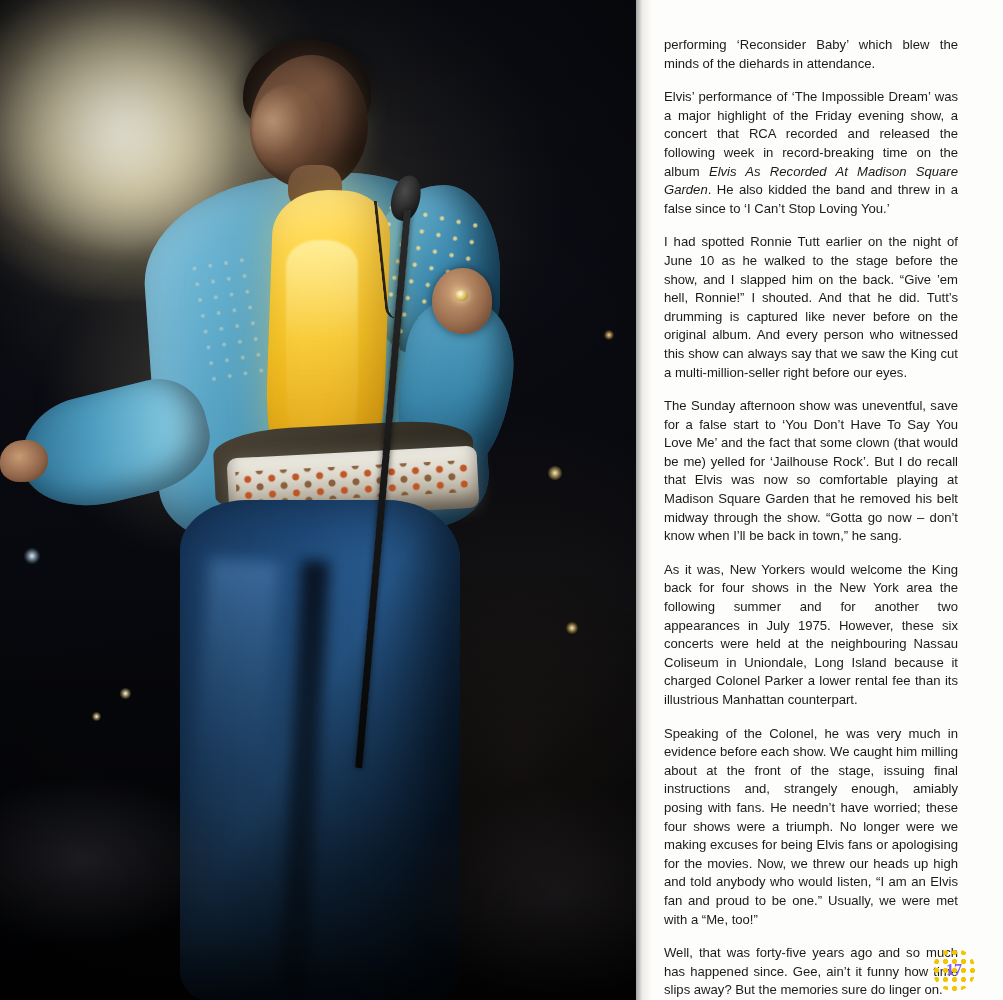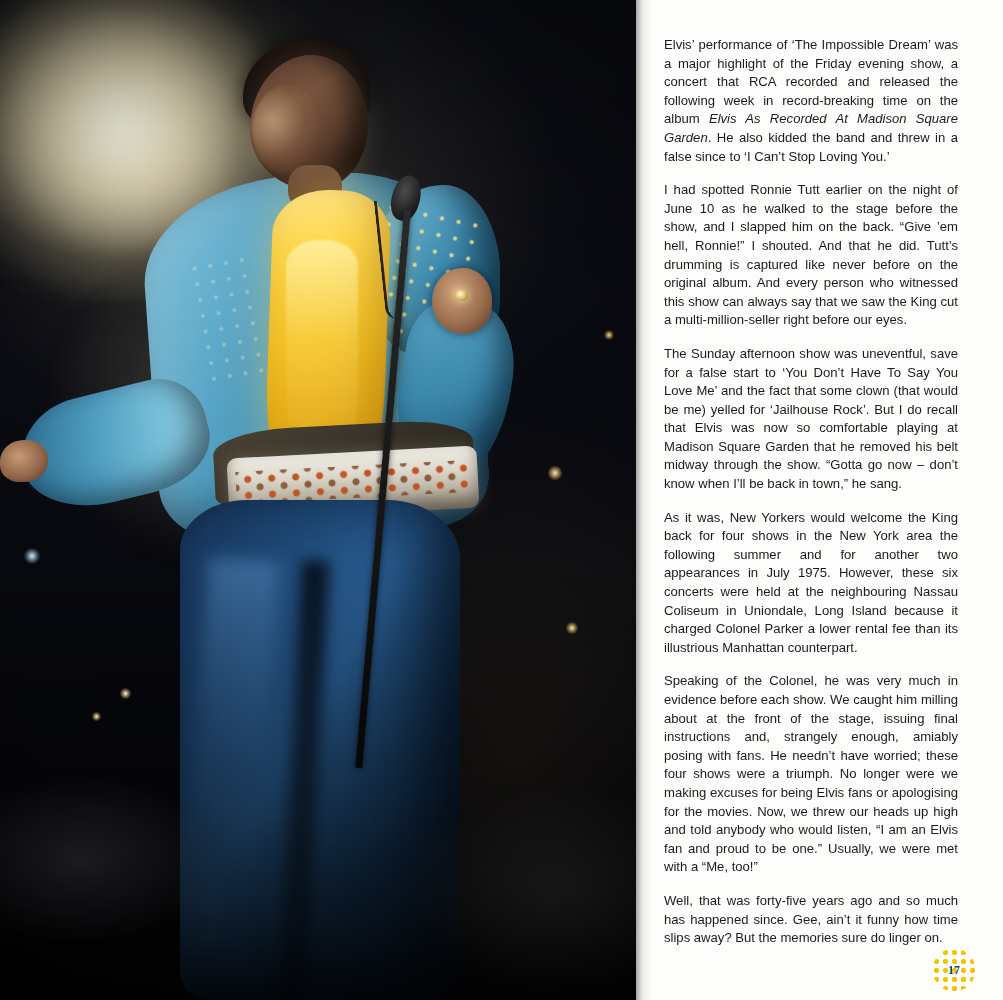--- a/index.html
+++ b/index.html
@@ -334,23 +334,23 @@
     mask-image: radial-gradient(circle at 50% 50%, #000 0 21px, rgba(0,0,0,0) 22px);
   }
   .page-badge .num {
     position: absolute;
     left: 0; top: 0;
     width: 44px; height: 44px;
     display: flex;
     align-items: center;
     justify-content: center;
     font-family: "Liberation Serif", serif;
-    font-size: 12px;
+    font-size: 16px;
     font-weight: bold;
-    color: #0c4a6e;
+    color: #8b5cf6;
   }
 
   .page-edge {
     position: absolute;
     left: 636px; top: 0;
     width: 16px; height: 1000px;
     background: linear-gradient(90deg, rgba(0,0,0,0.35) 0%, rgba(120,110,100,0.12) 40%, rgba(255,255,255,0) 100%);
   }
 </style>
 </head>
@@ -399,20 +399,21 @@
     <div class="bokeh" style="left:566px;top:622px;width:12px;height:12px;background:radial-gradient(circle,#ffe7a0 0%,rgba(255,195,80,0.2) 60%,rgba(0,0,0,0) 100%);"></div>
     <div class="bokeh" style="left:604px;top:330px;width:10px;height:10px;background:radial-gradient(circle,#ffd98c 0%,rgba(220,150,60,0.2) 60%,rgba(0,0,0,0) 100%);"></div>
     <div class="bokeh" style="left:24px;top:548px;width:16px;height:16px;background:radial-gradient(circle,#cfe6f5 0%,rgba(120,170,210,0.18) 60%,rgba(0,0,0,0) 100%);"></div>
 
     <div class="layer vignette"></div>
   </div>
 
   <div class="page-edge"></div>
 
   <div id="text-col">
+    <p>performing ‘Reconsider Baby’ which blew the minds of the diehards in attendance.</p>
 
     <p><span>Elvis’ performance of ‘The Impossible Dream’ was a major highlight of the Friday evening show, a concert that RCA recorded and released the following week in record-breaking time on the album </span><span class="italic">Elvis As Recorded At Madison Square Garden</span><span>. He also kidded the band and threw in a false since to ‘I Can’t Stop Loving You.’</span></p>
 
     <p>I had spotted Ronnie Tutt earlier on the night of June 10 as he walked to the stage before the show, and I slapped him on the back. “Give ’em hell, Ronnie!” I shouted. And that he did. Tutt’s drumming is captured like never before on the original album. And every person who witnessed this show can always say that we saw the King cut a multi-million-seller right before our eyes.</p>
     <p>The Sunday afternoon show was uneventful, save for a false start to ‘You Don’t Have To Say You Love Me’ and the fact that some clown (that would be me) yelled for ‘Jailhouse Rock’. But I do recall that Elvis was now so comfortable playing at Madison Square Garden that he removed his belt midway through the show. “Gotta go now – don’t know when I’ll be back in town,” he sang.</p>
     <p>As it was, New Yorkers would welcome the King back for four shows in the New York area the following summer and for another two appearances in July 1975. However, these six concerts were held at the neighbouring Nassau Coliseum in Uniondale, Long Island because it charged Colonel Parker a lower rental fee than its illustrious Manhattan counterpart.</p>
     <p>Speaking of the Colonel, he was very much in evidence before each show. We caught him milling about at the front of the stage, issuing final instructions and, strangely enough, amiably posing with fans. He needn’t have worried; these four shows were a triumph. No longer were we making excuses for being Elvis fans or apologising for the movies. Now, we threw our heads up high and told anybody who would listen, “I am an Elvis fan and proud to be one.” Usually, we were met with a “Me, too!”</p>
     <p>Well, that was forty-five years ago and so much has happened since. Gee, ain’t it funny how time slips away? But the memories sure do linger on.</p>
 
   </div>

